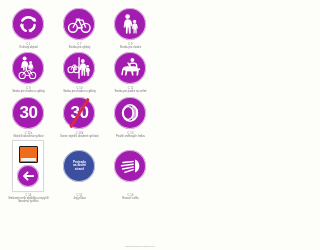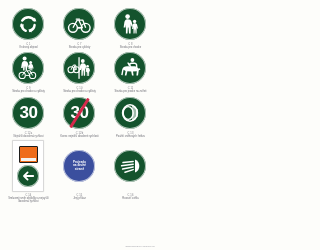--- a/index.html
+++ b/index.html
@@ -28,21 +28,21 @@
     align-items:center;
     box-sizing:border-box;
   }
   .sign-wrap{
     display:flex;align-items:center;justify-content:center;
     height:38px;
   }
   .sign-wrap.tall{height:56px;}
   .disc{
     width:32px;height:32px;border-radius:50%;
-    background:#14532d;
+    background:#a21caf;
     position:relative;
     display:flex;align-items:center;justify-content:center;
     box-shadow:0 0 0 1px rgba(255,255,255,0.65) inset;
   }
   .disc.dark{background:#3b4f9e;}
   .caption{
     text-align:center;
     line-height:1.05;
     margin-top:1px;
     color:#6b6b73;

